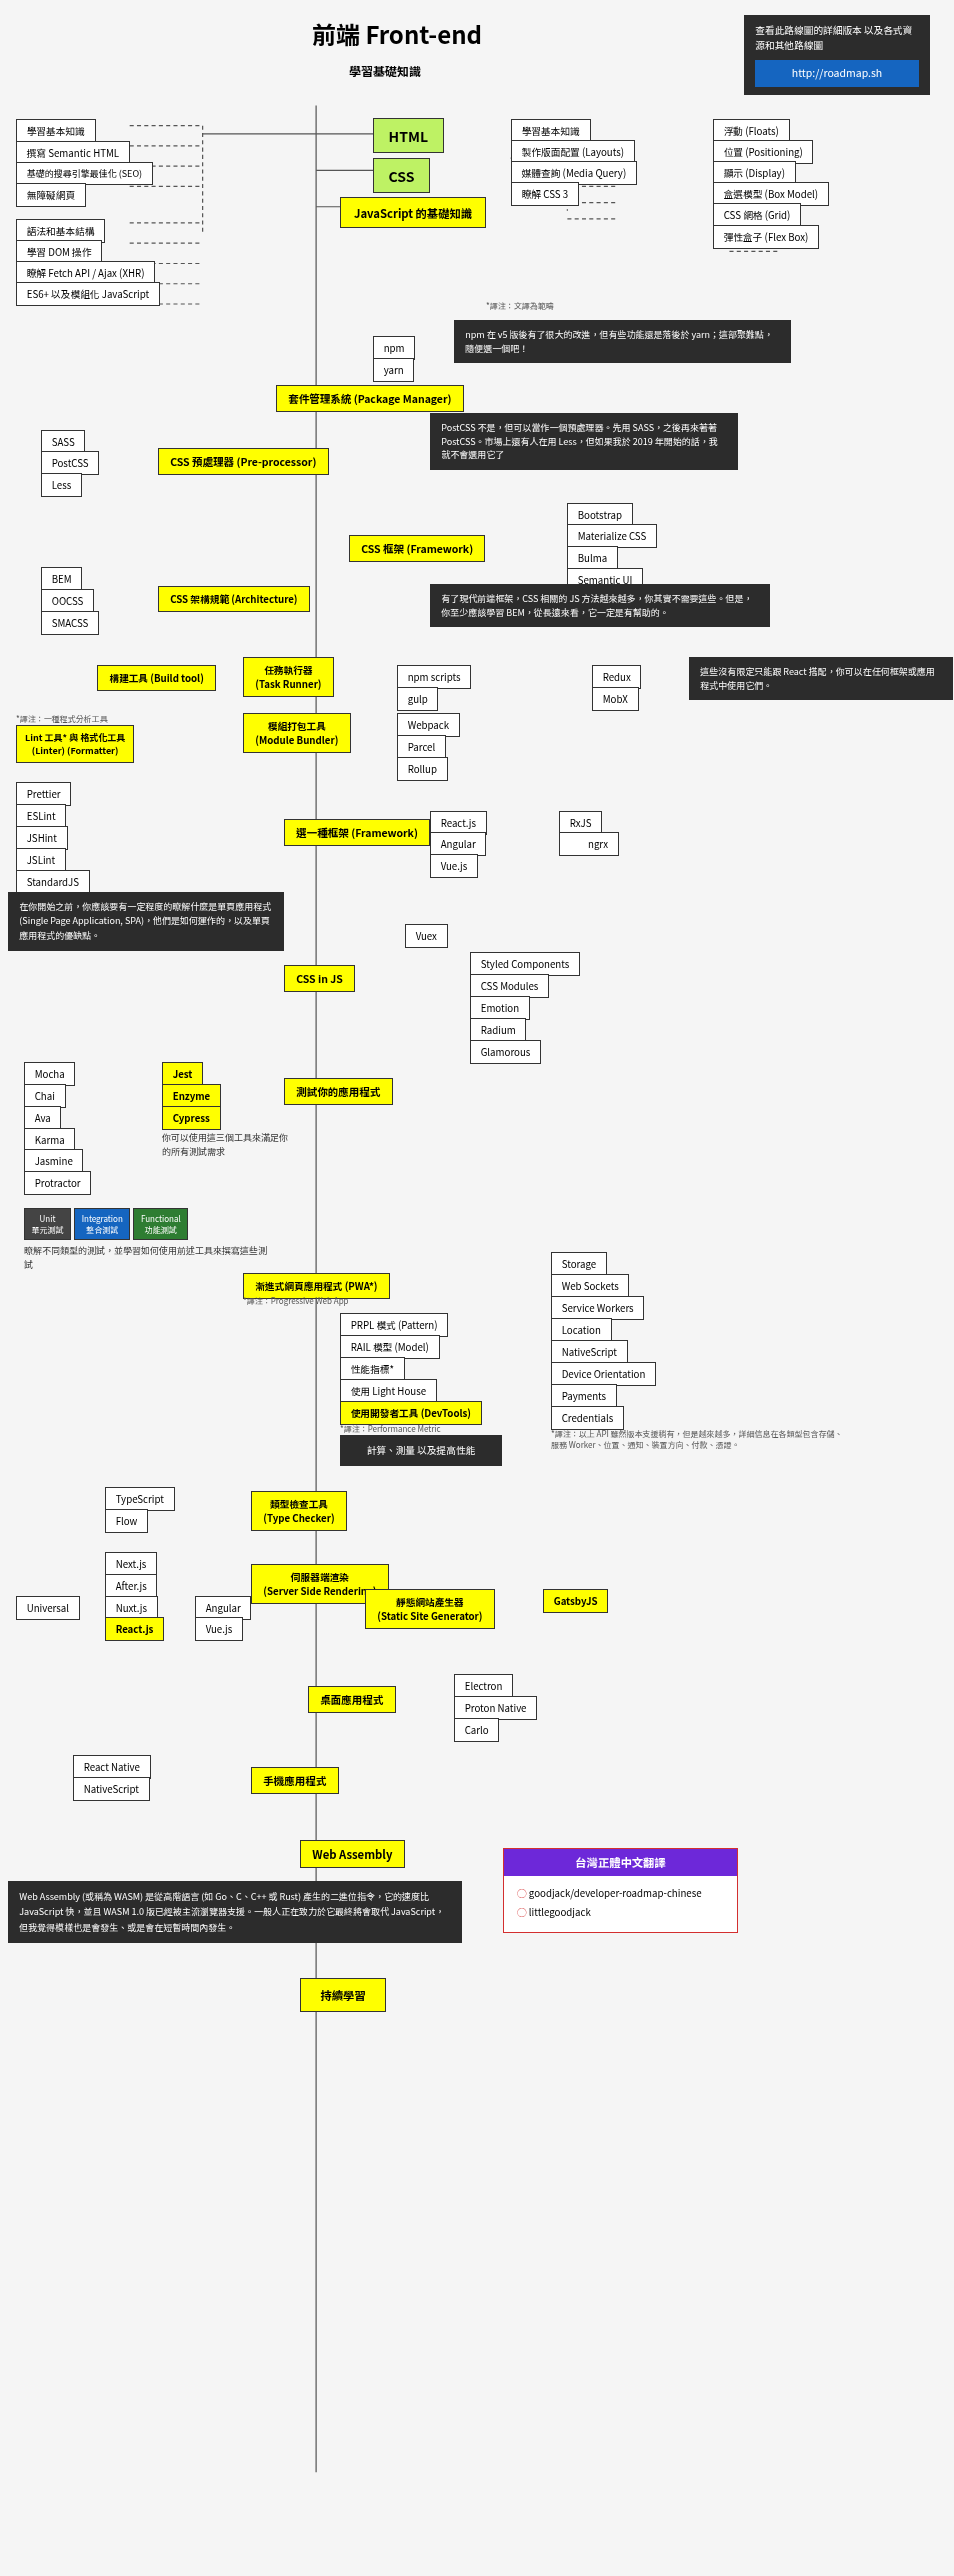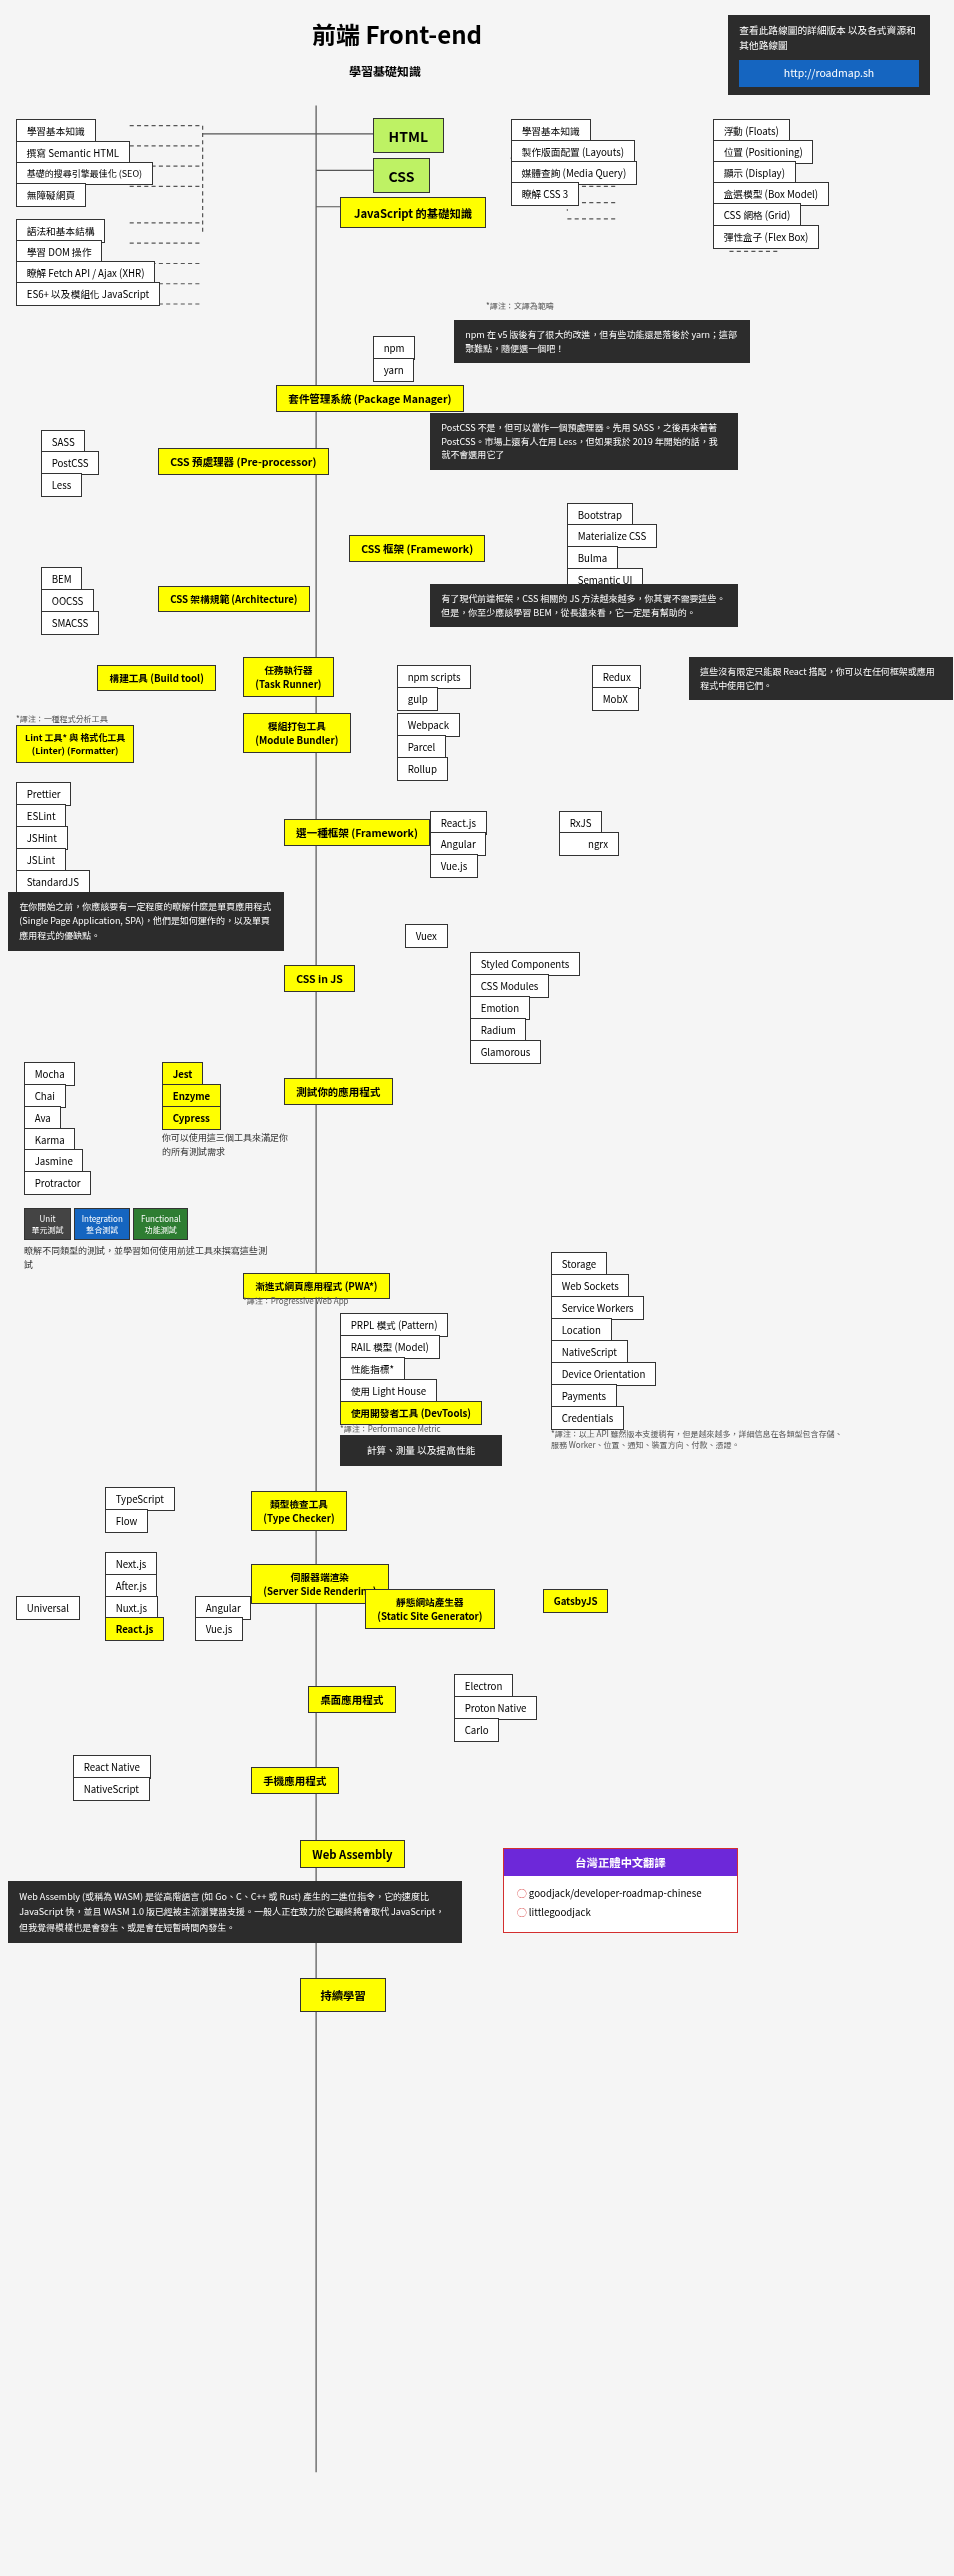--- a/index.html
+++ b/index.html
@@ -166,21 +166,21 @@
     <line class="dashed-line" x1="900" y1="270" x2="960" y2="270"></line>
     <line class="dashed-line" x1="900" y1="290" x2="960" y2="290"></line>
     <line class="dashed-line" x1="900" y1="310" x2="960" y2="310"></line>
 
   </svg>
 
   <div class="abs" style="left:243px; top:16px; width:308px; text-align:center;">
     <div style="font-size:24px; font-weight:bold; color:#000;">前端 Front-end</div>
   </div>
 
-  <div class="abs note-box" style="right:24px; top:14.6px; width:202px;">
+  <div class="abs note-box" style="right:24px; top:14.6px; width:186px;">
     <div style="font-size:9.7px; line-height:1.6;">查看此路線圖的詳細版本
 以及各式資源和其他路線圖</div>
     <div class="info-box-link">http://roadmap.sh</div>
   </div>
 
   <div class="abs" style="left:231px; top:61px; width:308px; text-align:center;">
     <span style="font-size:12px; font-weight:bold;">學習基礎知識</span>
   </div>
 
   <div class="abs node-yellow-lg" style="left:373px; top:118px;">HTML</div>
@@ -209,21 +209,21 @@
   <div class="abs node-white" style="left:713px; top:161px;">顯示 (Display)</div>
   <div class="abs node-white" style="left:713px; top:182px;">盒選模型 (Box Model)</div>
   <div class="abs node-white" style="left:713px; top:203px;">CSS 網格 (Grid)</div>
   <div class="abs node-white" style="left:713px; top:225px;">彈性盒子 (Flex Box)</div>
 
   <div class="abs" style="left:486px; top:300px; font-size:8px; color:#555;">*譯注：文譯為範疇</div>
 
   <div class="abs node-white" style="left:373px; top:336px;">npm</div>
   <div class="abs node-white" style="left:373px; top:358px;">yarn</div>
 
-  <div class="abs note-box" style="left:454px; top:320px; width:296px; font-size:9px; line-height:1.5;">npm 在 v5 版後有了很大的改進，但有些功能還是落後於 yarn；這部聚難點，隨便選一個吧！</div>
+  <div class="abs note-box" style="left:454px; top:320px; width:337px; font-size:9px; line-height:1.5;">npm 在 v5 版後有了很大的改進，但有些功能還是落後於 yarn；這部聚難點，隨便選一個吧！</div>
 
   <div class="abs node-yellow" style="left:276px; top:385px; font-size:10.5px;">套件管理系統 (Package Manager)</div>
 
   <div class="abs node-white" style="left:41px; top:430px;">SASS</div>
   <div class="abs node-white" style="left:41px; top:451px;">PostCSS</div>
   <div class="abs node-white" style="left:41px; top:473px;">Less</div>
 
   <div class="abs node-yellow" style="left:158px; top:448px;">CSS 預處理器 (Pre-processor)</div>
 
   <div class="abs note-box" style="left:430px; top:413px; width:308px; font-size:9px; line-height:1.5;">PostCSS 不是，但可以當作一個預處理器。先用 SASS，之後再來著著 PostCSS。市場上還有人在用 Less，但如果我於 2019 年開始的話，我就不會選用它了</div>
@@ -234,21 +234,21 @@
   <div class="abs node-white" style="left:567px; top:568px;">Semantic UI</div>
 
   <div class="abs node-yellow" style="left:349px; top:535px;">CSS 框架 (Framework)</div>
 
   <div class="abs node-white" style="left:41px; top:567px;">BEM</div>
   <div class="abs node-white" style="left:41px; top:589px;">OOCSS</div>
   <div class="abs node-white" style="left:41px; top:611px;">SMACSS</div>
 
   <div class="abs node-yellow" style="left:158px; top:586px; font-size:9.7px;">CSS 架構規範 (Architecture)</div>
 
-  <div class="abs note-box" style="left:430px; top:584px; width:308px; font-size:9px; line-height:1.5;">有了現代前端框架，CSS 相關的 JS 方法越來越多，你其實不需要這些。但是，你至少應該學習 BEM，從長遠來看，它一定是有幫助的。</div>
+  <div class="abs note-box" style="left:430px; top:584px; width:340px; font-size:9px; line-height:1.5;">有了現代前端框架，CSS 相關的 JS 方法越來越多，你其實不需要這些。但是，你至少應該學習 BEM，從長遠來看，它一定是有幫助的。</div>
 
   <div class="abs node-yellow" style="left:97px; top:665px; font-size:9.7px;">構建工具 (Build tool)</div>
   <div class="abs node-yellow" style="left:243px; top:657px; font-size:9.7px; white-space:pre-line; text-align:center;">任務執行器
 (Task Runner)</div>
 
   <div class="abs node-white" style="left:397px; top:665px;">npm scripts</div>
   <div class="abs node-white" style="left:397px; top:687px;">gulp</div>
 
   <div class="abs node-white" style="left:592px; top:665px;">Redux</div>
   <div class="abs node-white" style="left:592px; top:687px;">MobX</div>

